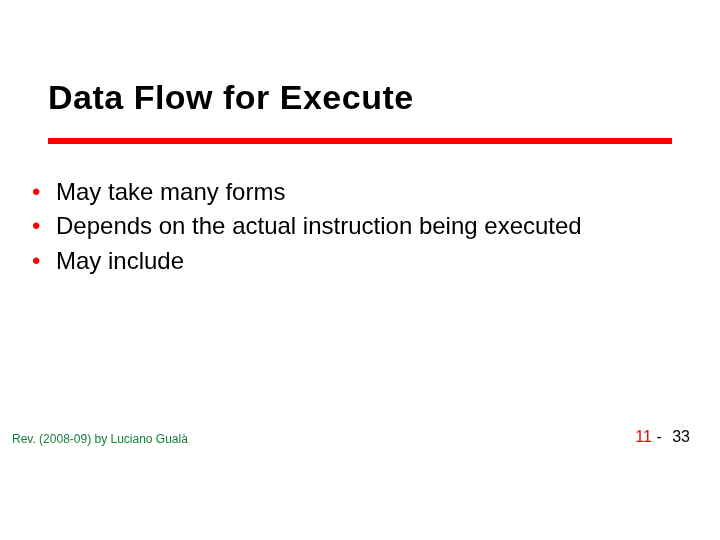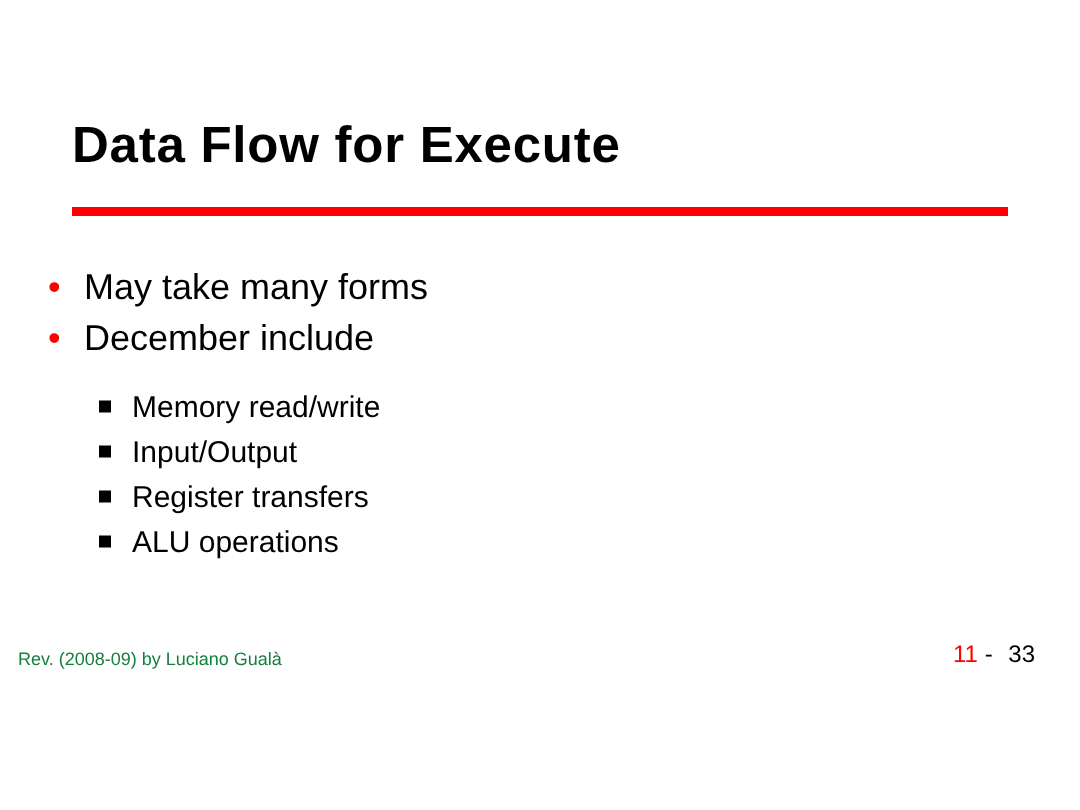--- a/index.html
+++ b/index.html
@@ -106,27 +106,22 @@
 <body>
 
 <div class="slide">
 
   <div class="title">Data Flow for Execute</div>
   <div class="rule"></div>
 
   <div class="content">
     <ul class="bullets">
       <li>May take many forms</li>
-      <li>December include</li>
-    </ul>
-    <ul class="sub">
-      <li>Memory read/write</li>
-      <li>Input/Output</li>
-      <li>Register transfers</li>
-      <li>ALU operations</li>
+      <li>Depends on the actual instruction being executed</li>
+      <li>May include</li>
     </ul>
   </div>
 
   <div class="footer-center">Rev. (2008-09) by Luciano Gualà</div>
 
   <div class="footer-right">
     <span class="chap">11</span>
     <span class="sep">-</span>
     <span class="page">33</span>
   </div>

